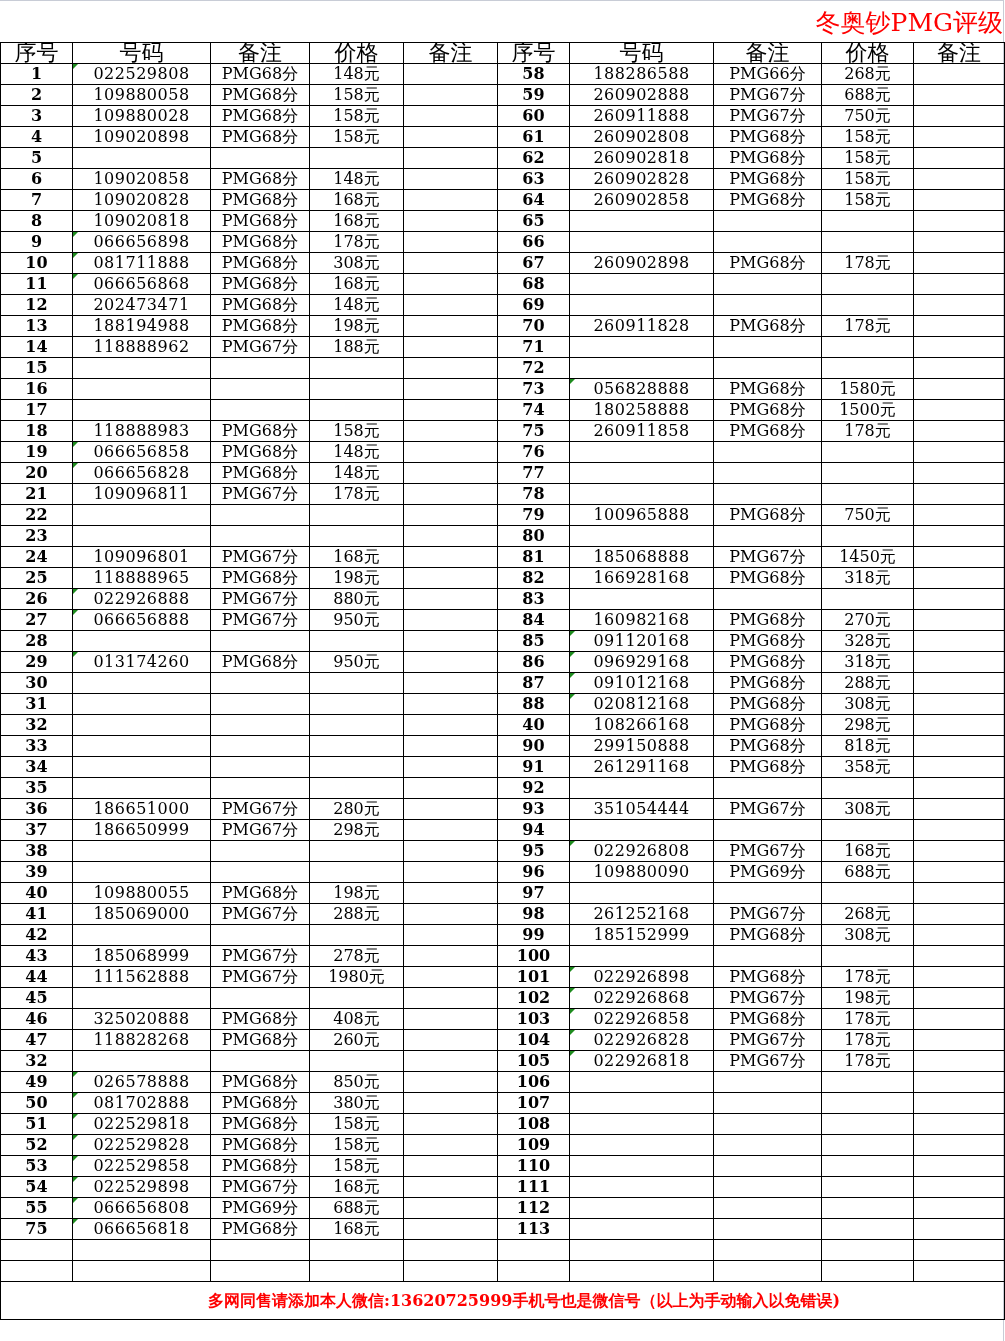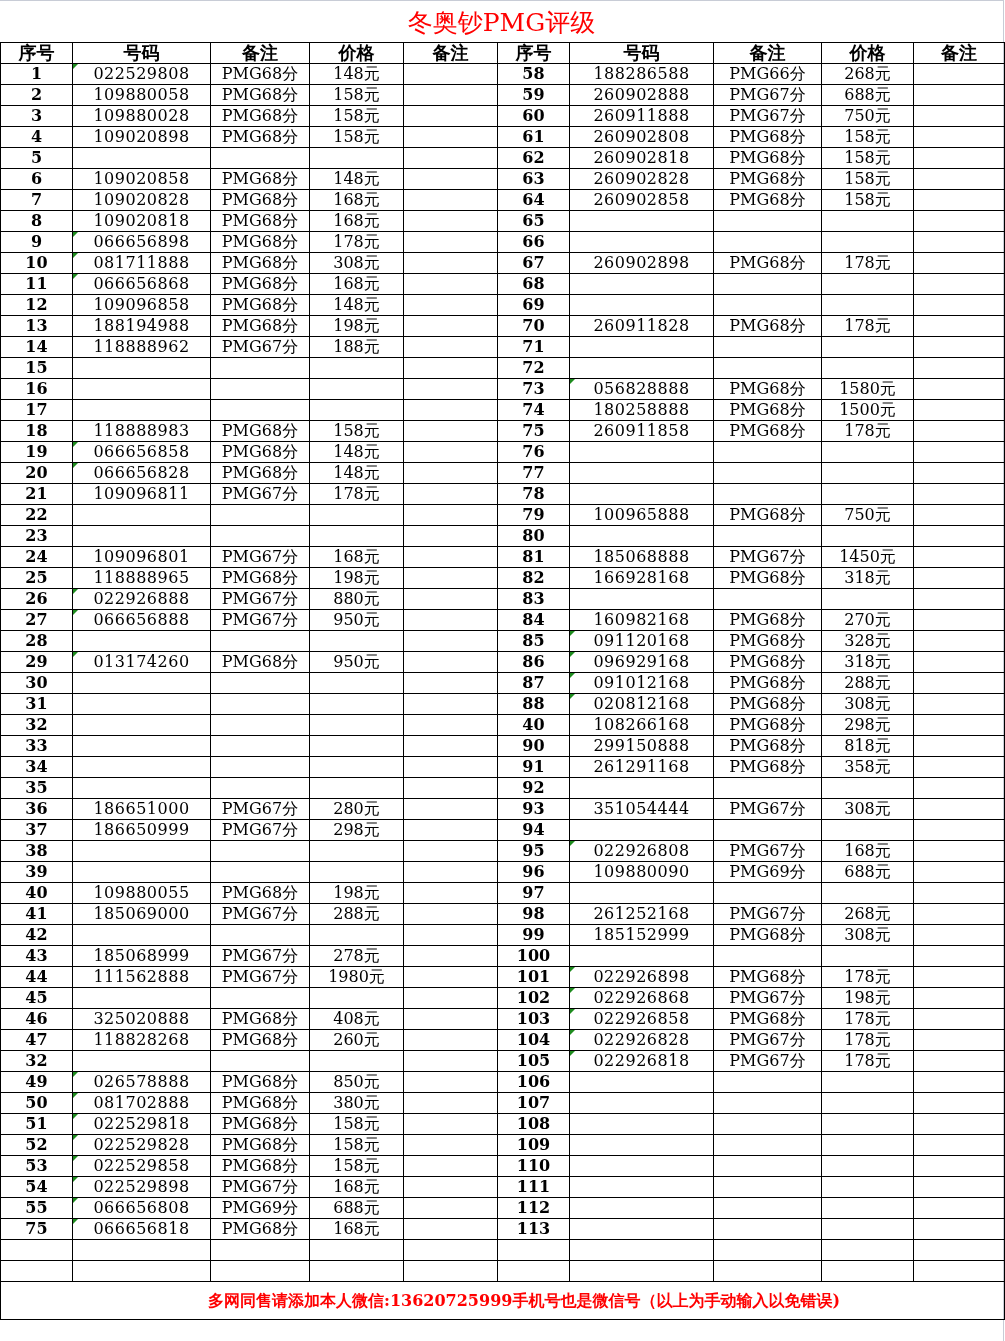--- a/index.html
+++ b/index.html
@@ -1,28 +1,28 @@
 <!DOCTYPE html>
 <html><head>
 <meta charset="utf-8">
 <style>
   html, body { margin: 0; padding: 0; background: #ffffff; }
   body { width: 1005px; height: 1341px; position: relative; overflow: hidden;
          font-family: "DejaVu Serif", "Liberation Serif", serif; color: #000; }
   .sheet { position: absolute; left: 0; top: 0; width: 1003px; height: 1340px;
            border-top: 1px solid #c8ccd6; border-right: 1px solid #c8ccd6; }
   .title { position: absolute; left: 0; top: 1px; width: 1003px; height: 40px;
-           text-align: center; line-height: 42px; font-size: 25px; color: #ff0000;
+           text-align: right; line-height: 42px; font-size: 25px; color: #ff0000;
            font-family: "DejaVu Serif", "Liberation Serif", serif; }
   table { position: absolute; left: 0; top: 41px; border-collapse: collapse;
           table-layout: fixed; width: 1004px; }
   td, th { border: 1px solid #000; padding: 0; height: 20px; line-height: 20px;
            font-size: 16px; font-weight: bold; text-align: center; white-space: nowrap;
            overflow: hidden; position: relative; font-family: "DejaVu Serif", "Liberation Serif", serif; }
-  th { font-weight: bold; font-size: 18px; }
+  th { font-weight: normal; font-size: 22px; }
   td.num { font-weight: normal; letter-spacing: 0.5px; }
   td.grade, td.price { font-weight: normal; }
   td.flag::before { content: ""; position: absolute; left: 0; top: 0; width: 0; height: 0;
                     border-top: 5px solid #1e8c1e; border-right: 5px solid transparent; }
   tr.footer td { height: 37px; line-height: 37px; color: #ff0000; font-size: 16px; font-weight: bold; padding-left: 43px; }
 </style>
 </head>
 <body>
 
 <div class="sheet">
@@ -182,21 +182,21 @@
           <td class="price">168元</td>
           <td></td>
           <td>68</td>
           <td class="num"></td>
           <td class="grade"></td>
           <td class="price"></td>
           <td></td>
         </tr>
         <tr>
           <td>12</td>
-          <td class="num">109096858</td>
+          <td class="num">202473471</td>
           <td class="grade">PMG68分</td>
           <td class="price">148元</td>
           <td></td>
           <td>69</td>
           <td class="num"></td>
           <td class="grade"></td>
           <td class="price"></td>
           <td></td>
         </tr>
         <tr>

